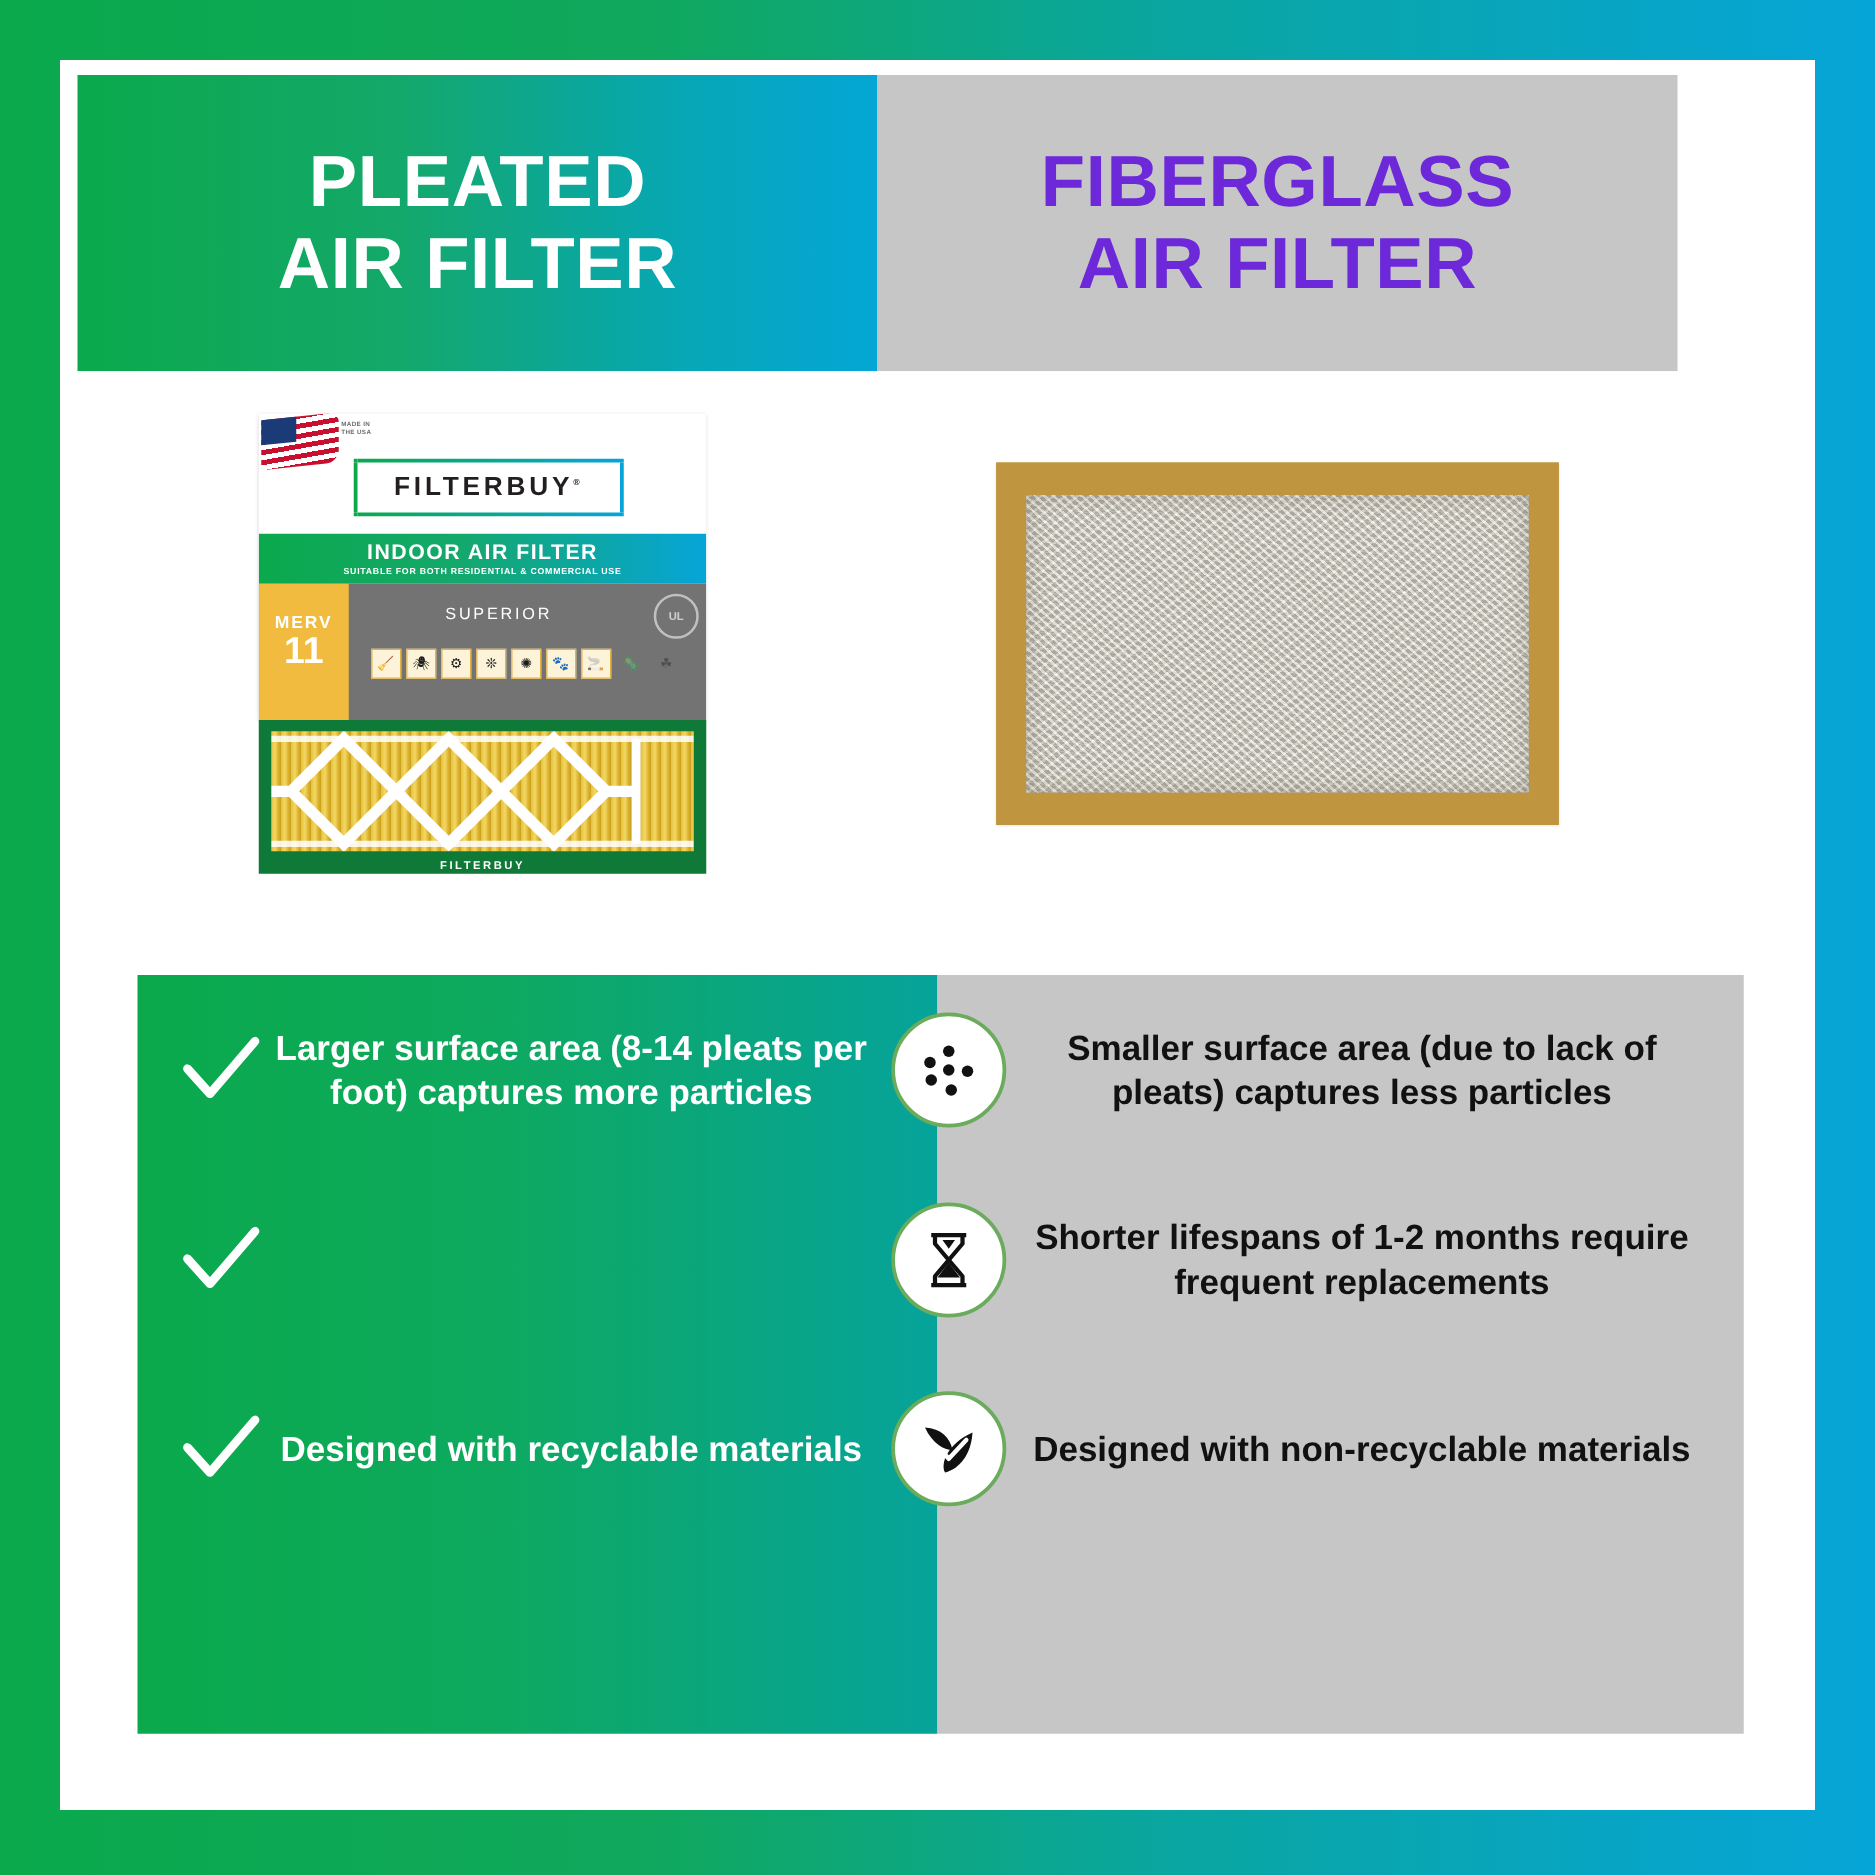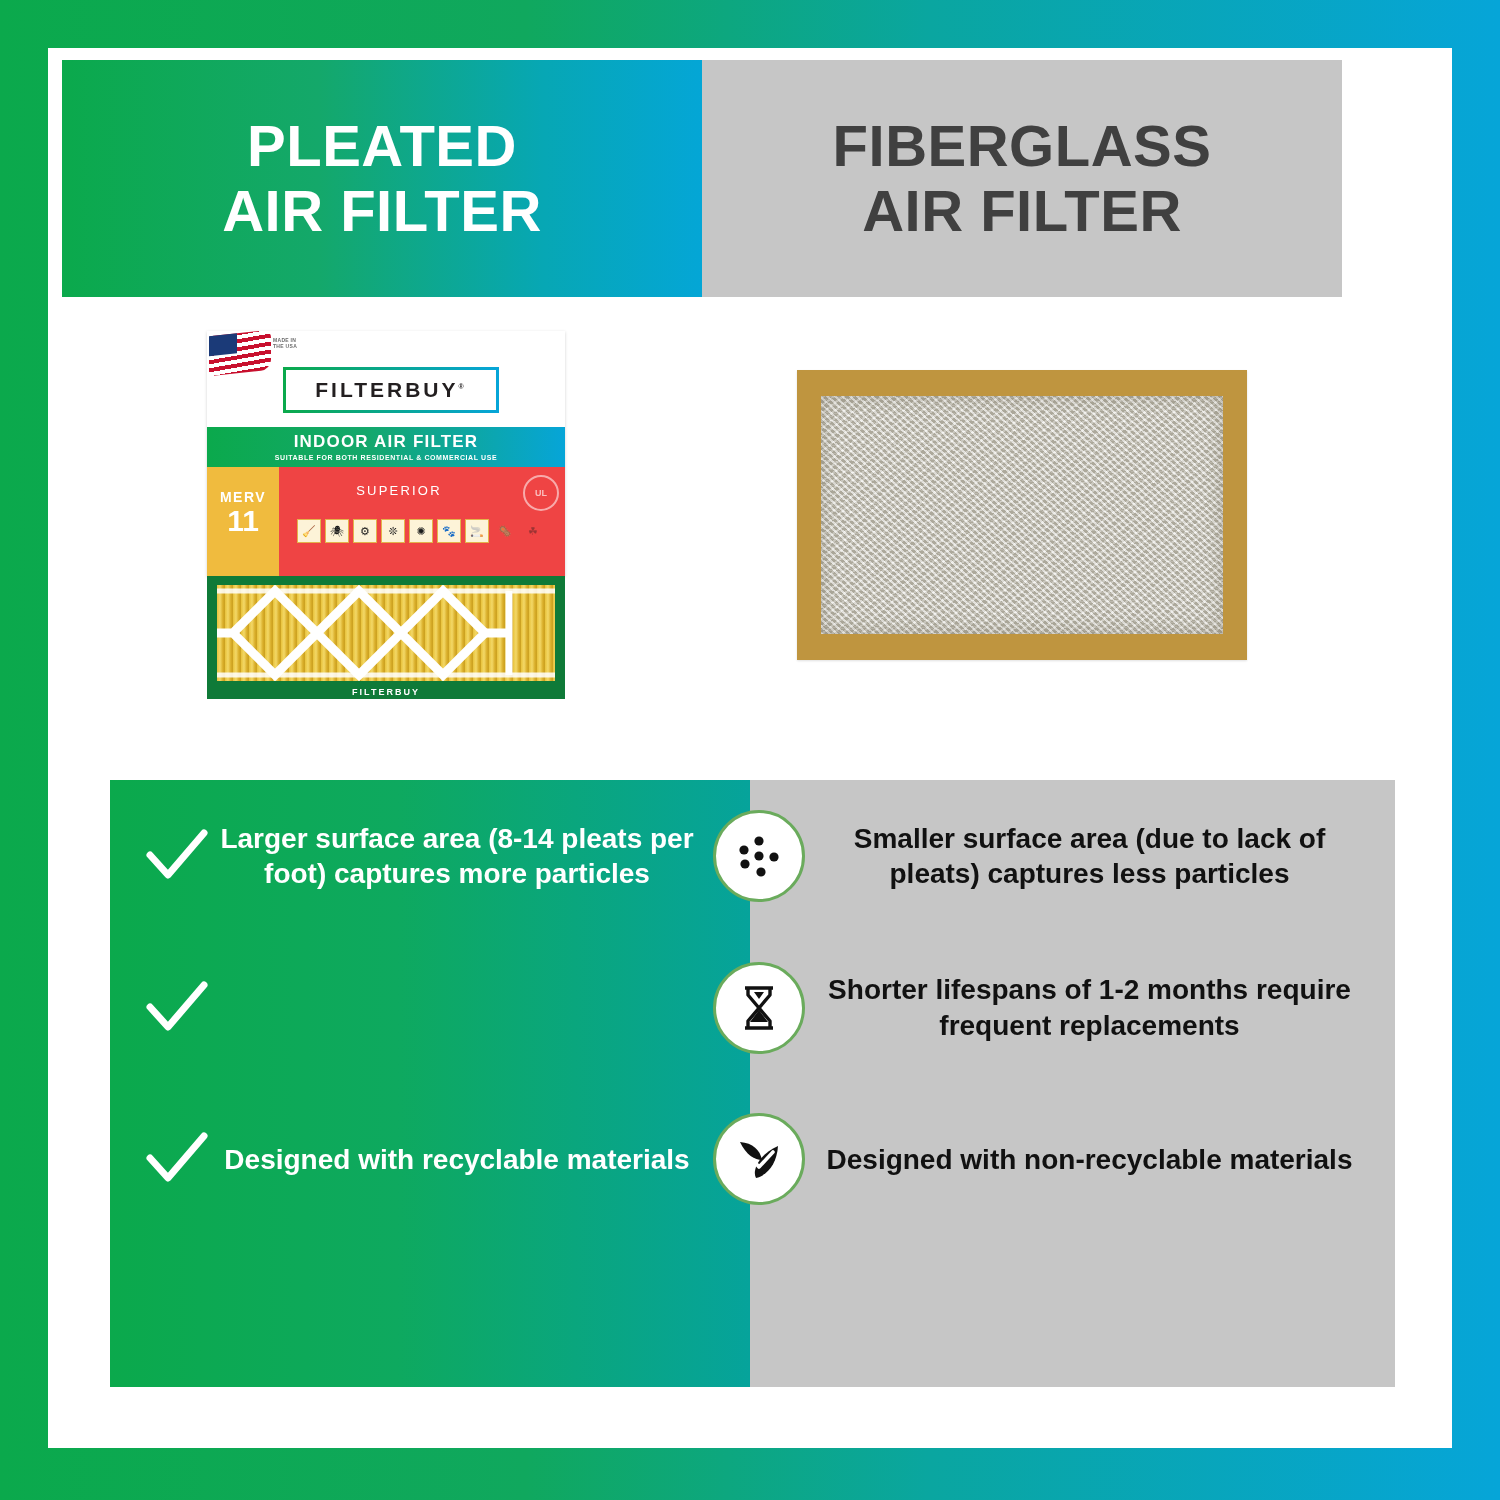--- a/index.html
+++ b/index.html
@@ -50,21 +50,21 @@
     box-sizing: border-box;
   }
   #header-pleated {
     width: 640px;
     background: linear-gradient(90deg, #0ba94c 0%, #14a86a 40%, #07a7b4 75%, #04a6d6 100%);
     color: #ffffff;
   }
   #header-fiberglass {
     width: 640px;
     background: #c6c6c6;
-    color: #404040;
+    color: #6d28d9;
   }
   .header-title {
     font-size: 58px;
     font-weight: bold;
     line-height: 1.12;
     letter-spacing: 0.5px;
     white-space: pre-line;
     font-family: "Liberation Sans", sans-serif;
   }
 
@@ -164,21 +164,21 @@
   .pf-band-sub {
     font-size: 7px;
     font-weight: bold;
     letter-spacing: 0.6px;
     margin-top: 2px;
   }
   .pf-yellow {
     position: absolute;
     left: 0; top: 136px;
     width: 358px; height: 109px;
-    background: #ef4444;
+    background: #737373;
   }
   .pf-merv {
     position: absolute;
     left: 0; top: 0;
     width: 72px; height: 109px;
     background: #f0bb3e;
     color: #ffffff;
     text-align: center;
     box-sizing: border-box;
     padding-top: 22px;

